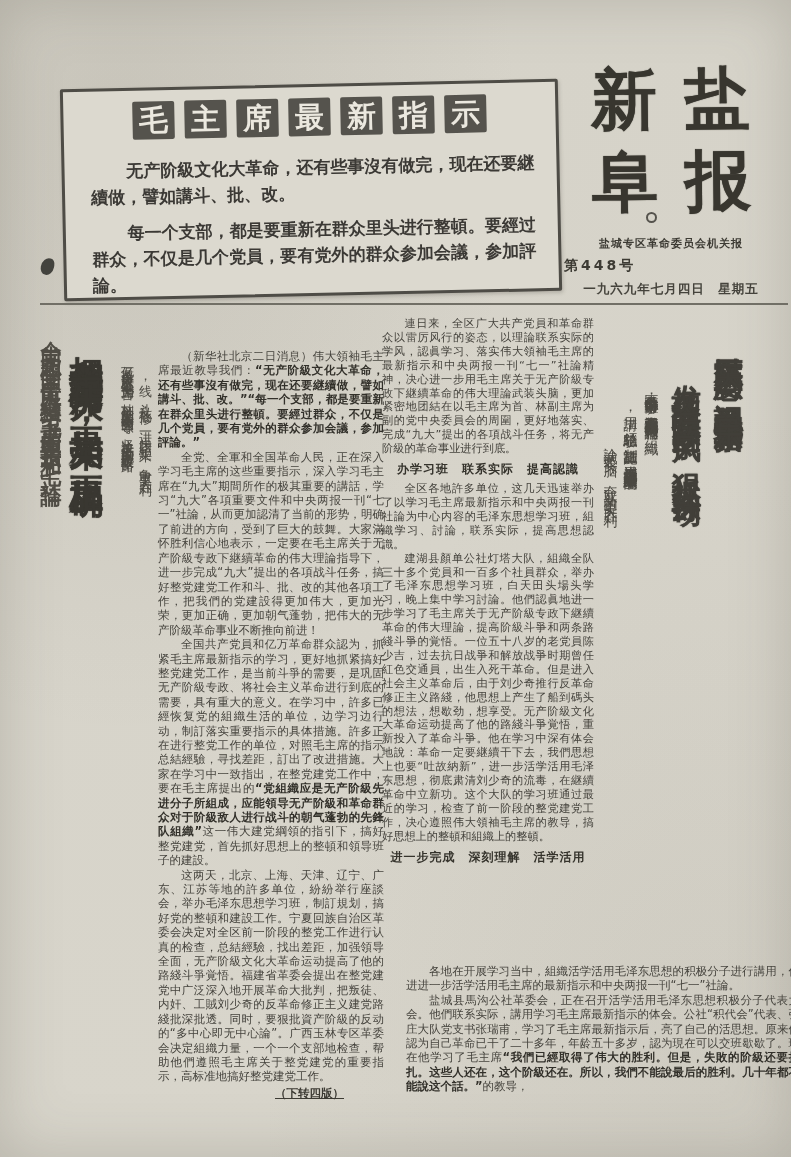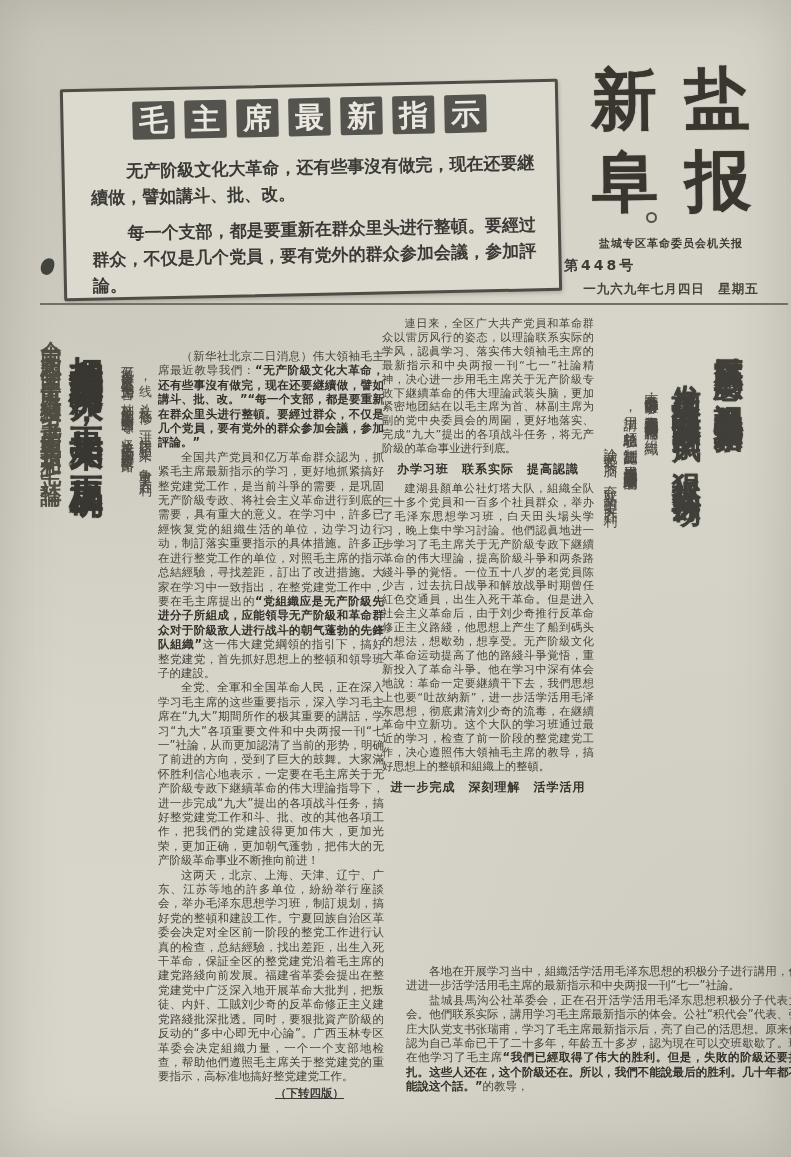--- a/index.html
+++ b/index.html
@@ -115,30 +115,31 @@
   <div class="header-rule"></div>
 
   <div class="vcol left-kicker">全党同志和全国革命人民継續学习毛主席的重要指示和「七一」社論</div>
   <div class="vcol left-main">把我們党建設得更加伟大，更加光荣，更加正确</div>
   <div class="vcol left-sub1">亿万革命群众决心在以毛主席为首、林副主席为副的党中央的領导下，坚决执行毛主席的无产阶級革命路</div>
   <div class="vcol left-sub2">线，斗私批修，进一步团結起来，争取更大胜利</div>
 
   <div class="article art-left">
     <div>
         <p class="para"><span>（新华社北京二日消息）伟大領袖毛主席最近教导我們：</span><span class="bold">“无产阶級文化大革命，还有些事沒有做完，现在还要継續做，譬如講斗、批、改。”“每一个支部，都是要重新在群众里头进行整頓。要經过群众，不仅是几个党員，要有党外的群众参加会議，参加評論。”</span></p>
+        <p class="para"><span>全党、全軍和全国革命人民，正在深入学习毛主席的这些重要指示，深入学习毛主席在“九大”期間所作的极其重要的講話，学习“九大”各項重要文件和中央两报一刊“七一”社論，从而更加認清了当前的形势，明确了前进的方向，受到了巨大的鼓舞。大家滿怀胜利信心地表示，一定要在毛主席关于无产阶級专政下継續革命的伟大理論指导下，进一步完成“九大”提出的各項战斗任务，搞好整党建党工作和斗、批、改的其他各項工作，把我們的党建設得更加伟大，更加光荣，更加正确，更加朝气蓬勃，把伟大的无产阶級革命事业不断推向前进！</span></p>
         <p class="para"><span>全国共产党員和亿万革命群众認为，抓紧毛主席最新指示的学习，更好地抓紧搞好整党建党工作，是当前斗爭的需要，是巩固无产阶級专政、将社会主义革命进行到底的需要，具有重大的意义。在学习中，許多已經恢复党的組織生活的单位，边学习边行动，制訂落实重要指示的具体措施。許多正在进行整党工作的单位，对照毛主席的指示总結經驗，寻找差距，訂出了改进措施。大家在学习中一致指出，在整党建党工作中，要在毛主席提出的</span><span class="bold">“党組織应是无产阶級先进分子所組成，应能領导无产阶級和革命群众对于阶級敌人进行战斗的朝气蓬勃的先鋒队組織”</span><span>这一伟大建党綱領的指引下，搞好整党建党，首先抓好思想上的整頓和領导班子的建設。</span></p>
-        <p class="para"><span>全党、全軍和全国革命人民，正在深入学习毛主席的这些重要指示，深入学习毛主席在“九大”期間所作的极其重要的講話，学习“九大”各項重要文件和中央两报一刊“七一”社論，从而更加認清了当前的形势，明确了前进的方向，受到了巨大的鼓舞。大家滿怀胜利信心地表示，一定要在毛主席关于无产阶級专政下継續革命的伟大理論指导下，进一步完成“九大”提出的各項战斗任务，搞好整党建党工作和斗、批、改的其他各項工作，把我們的党建設得更加伟大，更加光荣，更加正确，更加朝气蓬勃，把伟大的无产阶級革命事业不断推向前进！</span></p>
-        <p class="para"><span>这两天，北京、上海、天津、辽宁、广东、江苏等地的許多单位，紛紛举行座談会，举办毛泽东思想学习班，制訂規划，搞好党的整頓和建設工作。宁夏回族自治区革委会决定对全区前一阶段的整党工作进行认真的检查，总結經驗，找出差距，出生入死干革命，保証全区的整党建党沿着毛主席的建党路綫向前发展。福建省革委会提出在整党建党中广泛深入地开展革命大批判，把叛徒、内奸、工賊刘少奇的反革命修正主义建党路綫批深批透。同时，要狠批資产阶級的反动的“多中心即无中心論”。广西玉林专区革委会决定組織力量，一个一个支部地检查，帮助他們遵照毛主席关于整党建党的重要指示，高标准地搞好整党建党工作。</span></p>
+        <p class="para"><span>这两天，北京、上海、天津、辽宁、广东、江苏等地的許多单位，紛紛举行座談会，举办毛泽东思想学习班，制訂規划，搞好党的整頓和建設工作。宁夏回族自治区革委会决定对全区前一阶段的整党工作进行认真的检查，总結經驗，找出差距，加强領导全面，无产阶級文化大革命运动提高了他的路綫斗爭覚悟。福建省革委会提出在整党建党中广泛深入地开展革命大批判，把叛徒、内奸、工賊刘少奇的反革命修正主义建党路綫批深批透。同时，要狠批資产阶級的反动的“多中心即无中心論”。广西玉林专区革委会决定組織力量，一个一个支部地检查，帮助他們遵照毛主席关于整党建党的重要指示，高标准地搞好整党建党工作。</span></p>
       </div>
     <p class="cont">（下转四版）</p>
   </div>
 
   <div class="article art-center">
       <p class="para"><span>連日来，全区广大共产党員和革命群众以雷厉风行的姿态，以理論联系实际的学风，認眞学习、落实伟大領袖毛主席的最新指示和中央两报一刊“七一”社論精神，决心进一步用毛主席关于无产阶級专政下継續革命的伟大理論武装头脑，更加紧密地团結在以毛主席为首、林副主席为副的党中央委員会的周圍，更好地落实、完成“九大”提出的各項战斗任务，将无产阶級的革命事业进行到底。</span></p>
       <p class="subhead"><span>办学习班　联系实际　提高認識</span></p>
+      <p class="para"><span>全区各地許多单位，这几天迅速举办了以学习毛主席最新指示和中央两报一刊社論为中心内容的毛泽东思想学习班，組織学习、討論，联系实际，提高思想認識。</span></p>
       <p class="para"><span>建湖县顏单公社灯塔大队，組織全队三十多个党員和一百多个社員群众，举办了毛泽东思想学习班，白天田头場头学习，晚上集中学习討論。他們認眞地进一步学习了毛主席关于无产阶級专政下継續革命的伟大理論，提高阶級斗爭和两条路綫斗爭的覚悟。一位五十八岁的老党員陈少吉，过去抗日战爭和解放战爭时期曾任紅色交通員，出生入死干革命。但是进入社会主义革命后，由于刘少奇推行反革命修正主义路綫，他思想上产生了船到碼头的想法，想歇劲，想享受。无产阶級文化大革命运动提高了他的路綫斗爭覚悟，重新投入了革命斗爭。他在学习中深有体会地說：革命一定要継續干下去，我們思想上也要“吐故納新”，进一步活学活用毛泽东思想，彻底肃清刘少奇的流毒，在継續革命中立新功。这个大队的学习班通过最近的学习，检查了前一阶段的整党建党工作，决心遵照伟大領袖毛主席的教导，搞好思想上的整頓和組織上的整頓。</span></p>
       <p class="subhead"><span>进一步完成　深刻理解　活学活用</span></p>
     </div>
 
   <div class="article art-wide">
     <div>
         <p class="para"><span>各地在开展学习当中，組織活学活用毛泽东思想的积极分子进行講用，促进进一步活学活用毛主席的最新指示和中央两报一刊“七一”社論。</span></p>
         <p class="para"><span>盐城县馬沟公社革委会，正在召开活学活用毛泽东思想积极分子代表大会。他們联系实际，講用学习毛主席最新指示的体会。公社“积代会”代表、张庄大队党支书张瑞甫，学习了毛主席最新指示后，亮了自己的活思想。原来他認为自己革命已干了二十多年，年龄五十多岁，認为現在可以交班歇歇了。現在他学习了毛主席</span><span class="bold">“我們已經取得了伟大的胜利。但是，失敗的阶級还要挣扎。这些人还在，这个阶級还在。所以，我們不能說最后的胜利。几十年都不能說这个話。”</span><span>的教导，</span></p>
       </div>
   </div>

